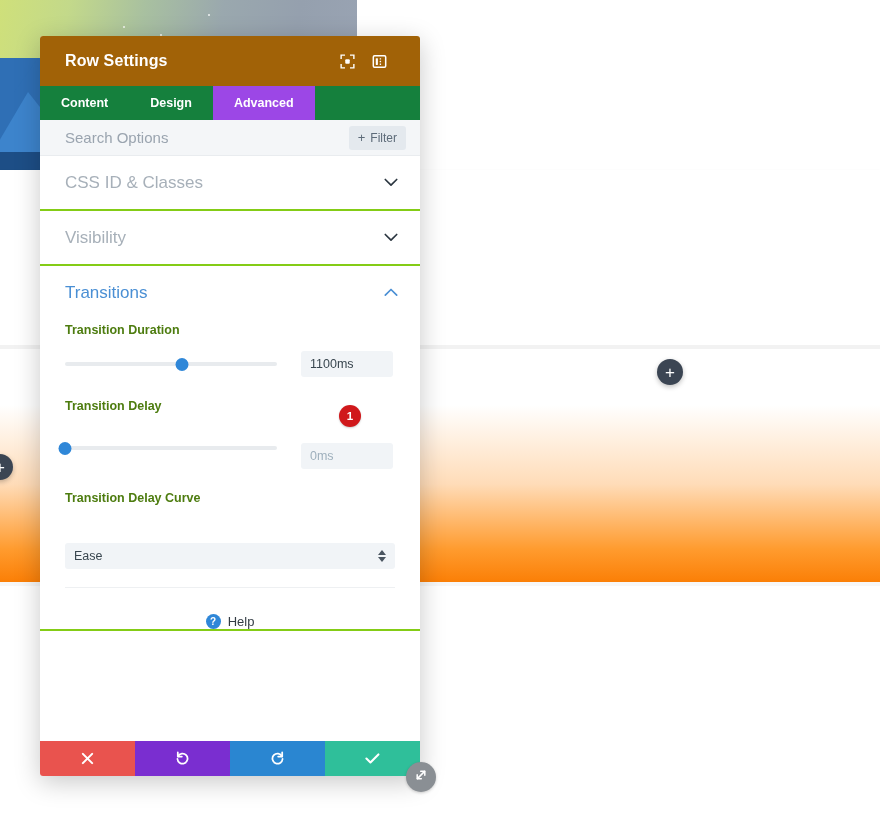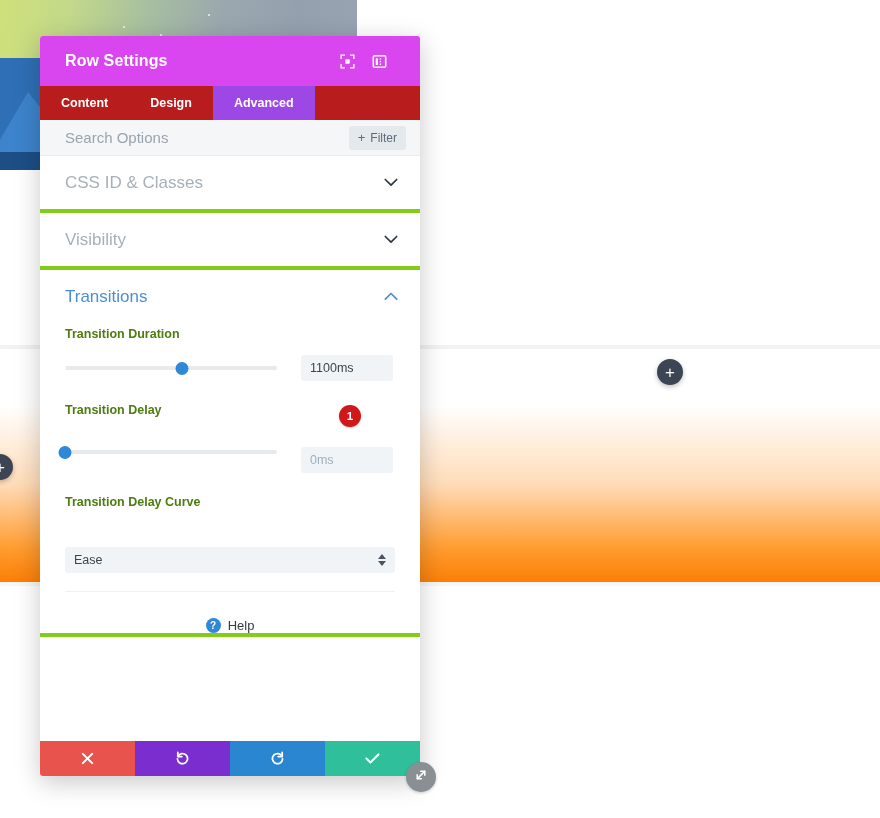--- a/index.html
+++ b/index.html
@@ -122,21 +122,21 @@
     background: #ffffff;
     border-radius: 3px;
     box-shadow: 0 6px 26px rgba(0,0,0,.22);
     display: flex;
     flex-direction: column;
     overflow: visible;
   }
 
   .modal-header {
     height: 50px;
-    background: #d946ef;
+    background: #a16207;
     border-radius: 3px 3px 0 0;
     display: flex;
     align-items: center;
     padding: 0 28px 0 25px;
     flex: 0 0 auto;
   }
   .modal-title {
     color: #fff;
     font-size: 16px;
     font-weight: bold;
@@ -146,21 +146,21 @@
   .hdr-icon {
     width: 26px; height: 26px;
     display: flex; align-items: center; justify-content: center;
     cursor: pointer;
     margin-left: 6px;
   }
   .hdr-icon svg { display: block; }
 
   .tabs {
     height: 34px;
-    background: #b91c1c;
+    background: #15803d;
     display: flex;
     flex: 0 0 auto;
   }
   .tab {
     padding: 0 21px;
     display: flex; align-items: center;
     color: #ffffff;
     font-size: 12.5px;
     font-weight: bold;
     cursor: pointer;
@@ -202,21 +202,21 @@
   }
   .filter-plus { font-size: 13px; line-height: 1; }
 
   .modal-body {
     flex: 1 1 auto;
     overflow: hidden;
     background: #ffffff;
   }
 
   .acc {
-    border-bottom: 4px solid #84cc16;
+    border-bottom: 2px solid #84cc16;
   }
   .acc-head {
     height: 53px;
     display: flex;
     align-items: center;
     padding: 0 22px 0 25px;
     cursor: pointer;
   }
   .acc-title {
     flex: 1 1 auto;

